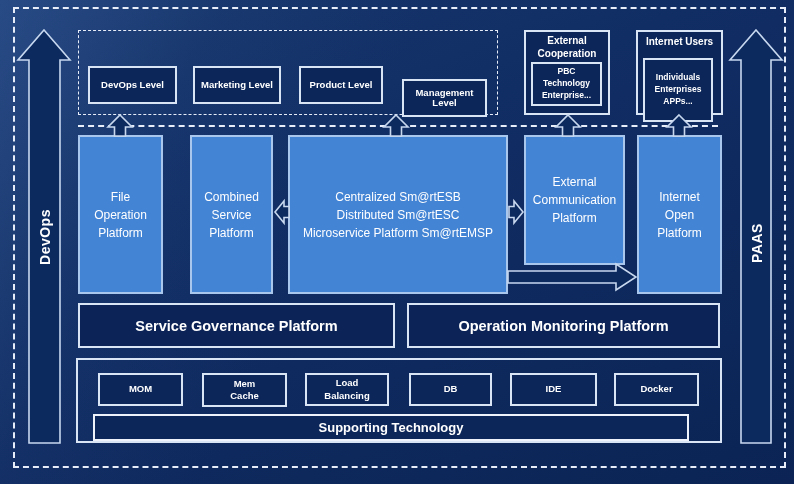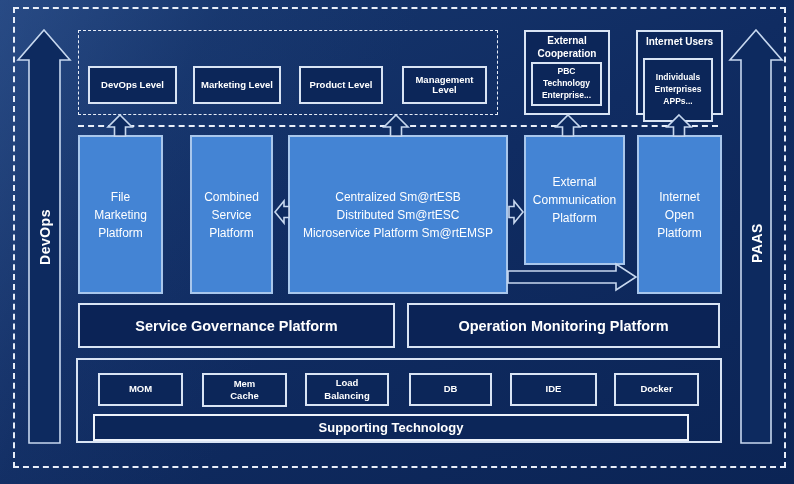--- a/index.html
+++ b/index.html
@@ -56,21 +56,21 @@
 
   <div class="abs navy-box" style="left:88px;top:66px;width:89px;height:38px;">
     <span class="level-label">DevOps Level</span>
   </div>
   <div class="abs navy-box" style="left:193px;top:66px;width:88px;height:38px;justify-content:center;">
     <span class="level-label">Marketing Level</span>
   </div>
   <div class="abs navy-box" style="left:299px;top:66px;width:84px;height:38px;">
     <span class="level-label">Product Level</span>
   </div>
-  <div class="abs navy-box" style="left:402px;top:66px;width:85px;height:38px;">
+  <div class="abs navy-box" style="left:402px;top:79px;width:85px;height:38px;">
     <span class="level-label">Management Level</span>
   </div>
 
   <div class="abs navy-box" style="left:524px;top:30px;width:86px;height:85px;flex-direction:column;justify-content:flex-start;padding-top:3px;">
     <div class="topbox-title">External
 Cooperation</div>
   </div>
   <div class="abs navy-box" style="left:531px;top:62px;width:71px;height:44px;">
     <span class="member-label multiline">PBC Technology
 Enterprise...</span>
@@ -82,21 +82,21 @@
   <div class="abs navy-box" style="left:643px;top:58px;width:70px;height:64px;">
     <span class="member-label multiline">Individuals
 Enterprises
 APPs...</span>
   </div>
 
   <div class="abs dashed-line" style="left:78px;top:125px;width:640px;height:0;"></div>
 
   <div class="abs blue-box" style="left:78px;top:135px;width:85px;height:159px;">
     <span class="platform-label multiline">File
-Marketing
+Operation
 Platform</span>
   </div>
   <div class="abs blue-box" style="left:190px;top:135px;width:83px;height:159px;">
     <span class="platform-label multiline">Combined
 Service
 Platform</span>
   </div>
   <div class="abs blue-box" style="left:288px;top:135px;width:220px;height:159px;">
     <span class="platform-label multiline">Centralized Sm@rtESB
 Distributed Sm@rtESC

